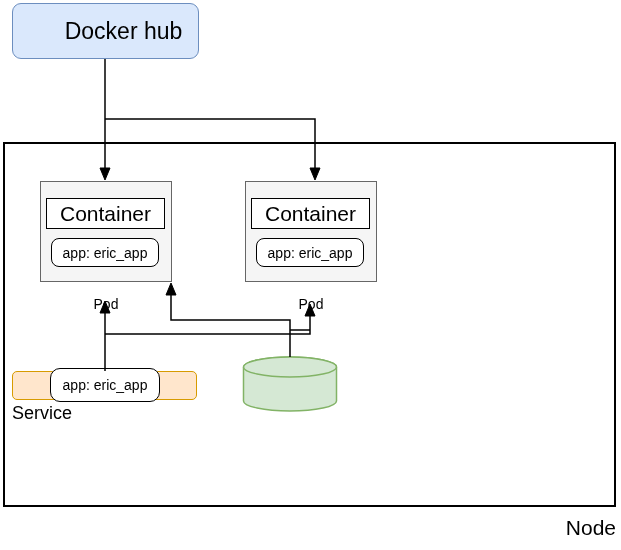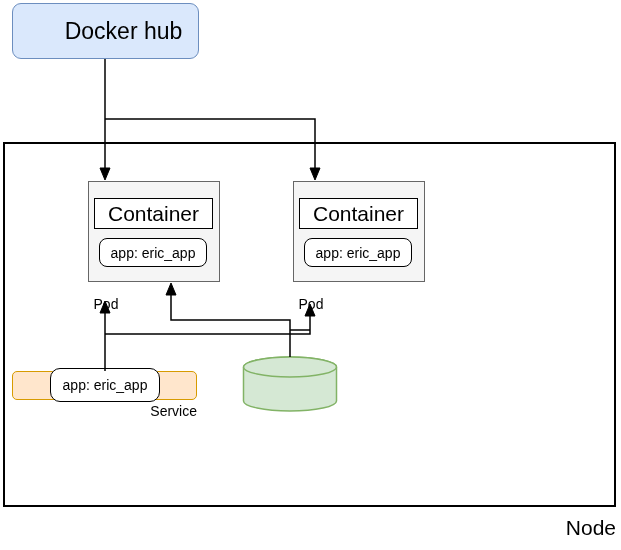--- a/index.html
+++ b/index.html
@@ -19,21 +19,21 @@
   .node-box {
     left:3px; top:142px; width:613px; height:365px;
     border:2px solid #000; box-sizing:border-box; background:transparent;
   }
   .node-label {
     left:3px; top:516px; width:613px; text-align:right; font-size:21px;
   }
 
   .pod {
     top:181px; width:132px; height:101px;
-    background:#f5f5f5; border:1px solid #666666; box-sizing:border-box;margin-left:48px;
+    background:#f5f5f5; border:1px solid #666666; box-sizing:border-box;
   }
   .pod-1 { left:40px; }
   .pod-2 { left:245px; }
   .container-box {
     position:absolute; left:5px; top:16px; width:119px; height:31px;
     background:#ffffff; border:1px solid #000; font-size:21px; box-sizing:border-box;
   }
   .app-chip {
     position:absolute; left:10px; top:56px; width:108px; height:29px;
     background:#ffffff; border:1px solid #000; border-radius:8px;
@@ -45,21 +45,21 @@
 
   .service-bar {
     left:12px; top:371px; width:185px; height:29px;
     background:#ffe6cc; border:1px solid #d79b00; border-radius:5px; box-sizing:border-box;
   }
   .service-chip {
     left:50px; top:368px; width:110px; height:34px;
     background:#ffffff; border:1px solid #000; border-radius:10px;
     font-size:14px; box-sizing:border-box; z-index:3;
   }
-  .service-label { left:12px; top:403px; width:185px; text-align:right; font-size:14px; }
+  .service-label { left:12px; top:403px; width:185px; text-align:left; font-size:18px; }
 
   .replicaset-svg { left:242px; top:356px; width:96px; height:56px; }
   .replicaset-label { left:242px; top:417px; width:96px; text-align:center; font-size:14px; }
 
   .connectors { left:0; top:0; width:621px; height:550px; z-index:4; pointer-events:none; }
   .connectors path, .connectors line { stroke:#000; stroke-width:1.5; fill:none; }
   .connectors polygon { fill:#000; stroke:#000; }
 </style>
 </head>
 <body>

